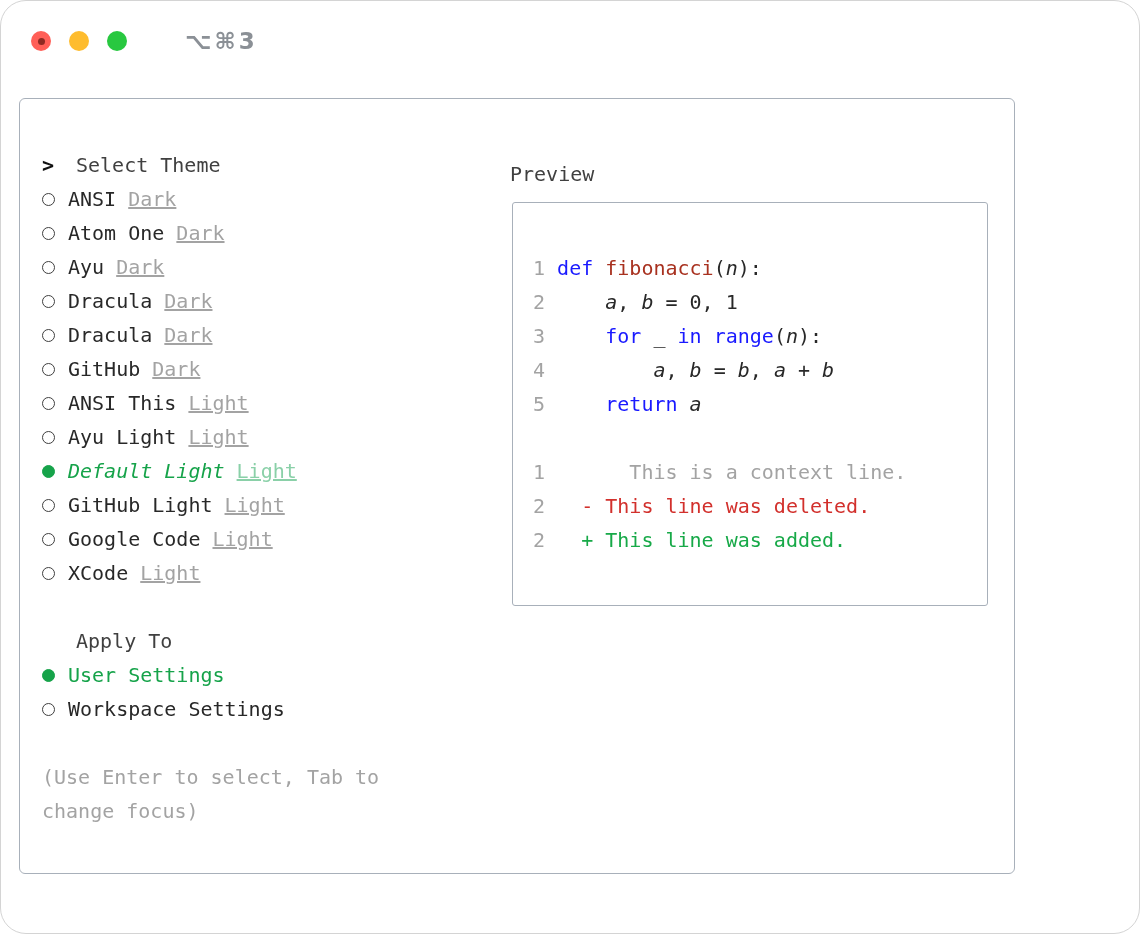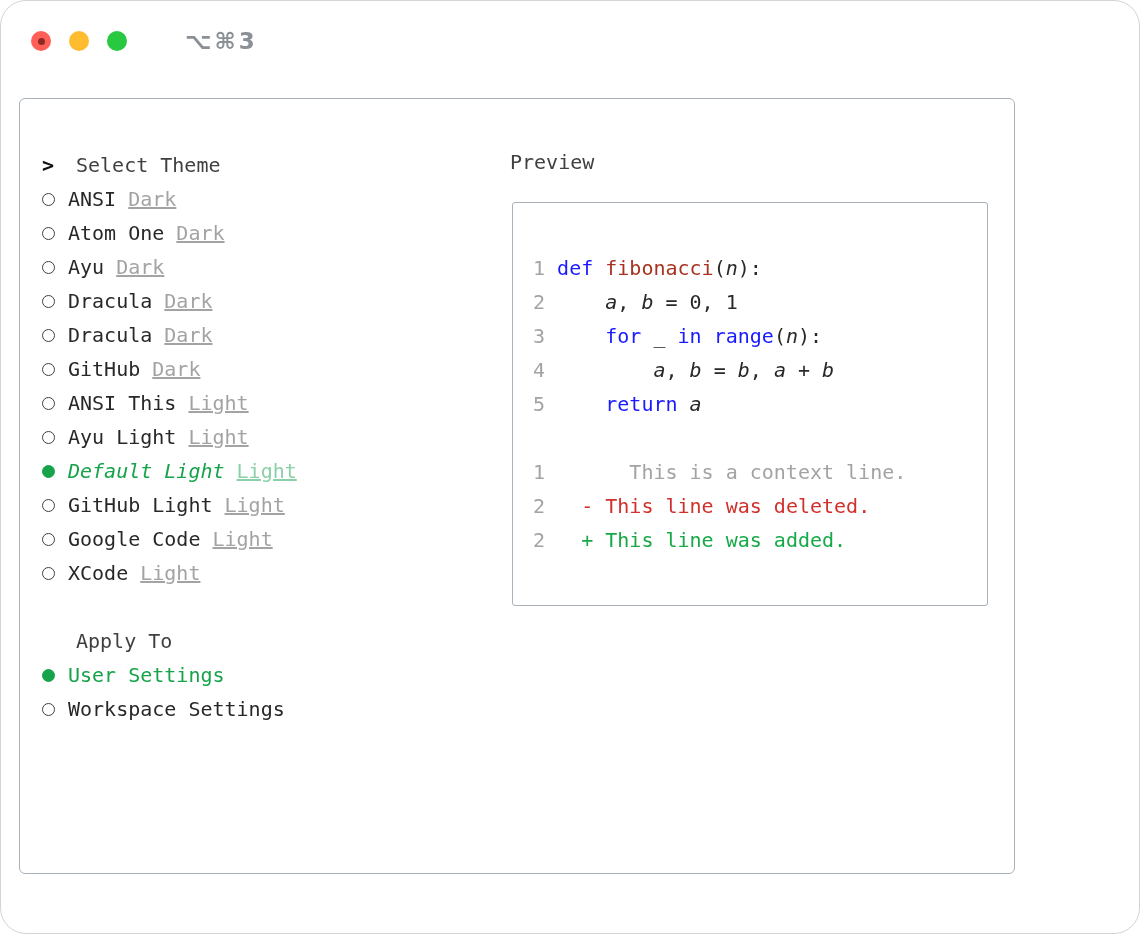--- a/index.html
+++ b/index.html
@@ -44,21 +44,21 @@
   .header{font-weight:normal;color:#404040;margin-left:8px;}
   .prefix{font-weight:bold;color:#111111;width:26px;flex:0 0 26px;}
   .t-name{color:var(--text,#282828);}
   .t-variant{margin-left:1ch;color:var(--gray,#a3a3a3);text-decoration:underline;}
   .item-row.selected .t-name{color:var(--green,#16a34a);font-style:italic;}
   .item-row.selected .t-variant{color:var(--light_green,#8ad0a8);}
   .apply-label{color:var(--text,#282828);}
   .apply-row.selected .apply-label{color:var(--green,#16a34a);}
   .hint{width:400px;color:var(--gray,#a3a3a3);line-height:34px;font-size:20px;}
   
-  .preview-title{position:absolute;left:482px;top:46px;height:34px;line-height:34px;font-size:20px;}
+  .preview-title{position:absolute;left:482px;top:58px;height:34px;line-height:34px;font-size:20px;}
   .preview-box{
     position:absolute;left:492px;top:103px;width:476px;height:404px;
     box-sizing:border-box;
     border:1.5px solid var(--panel_border,#a8b0ba);
     border-radius:3px;
     overflow:hidden;
   }
   .code-area{padding:48px 0 0 20px;}
   .code-line{white-space:pre;height:34px;line-height:34px;font-size:20px;}
   .c-num{color:var(--gray,#a3a3a3);}
@@ -114,20 +114,21 @@
         <span class="header">Apply To</span>
       </div>
 
       <div id="apply-items">
           <div class="row apply-row selected"><span class="marker"><span class="dot filled"></span></span><span class="apply-label">User Settings</span></div>
           <div class="row apply-row"><span class="marker"><span class="dot"></span></span><span class="apply-label">Workspace Settings</span></div>
         </div>
 
       <div class="spacer"></div>
 
+      <div class="hint">(Use Enter to select, Tab to change focus)</div>
     </div>
 
     <div class="preview-title header">Preview</div>
 
     <div class="preview-box">
       <div class="code-area" id="preview-lines">
           <div class="code-line"><span class="c-num">1 </span><span class="c-kw">def</span><span class="c-pl"> </span><span class="c-fn">fibonacci</span><span class="c-pl">(</span><span class="c-var">n</span><span class="c-pl">):</span></div>
           <div class="code-line"><span class="c-num">2 </span><span class="c-pl">    </span><span class="c-var">a</span><span class="c-pl">, </span><span class="c-var">b</span><span class="c-pl"> = 0, 1</span></div>
           <div class="code-line"><span class="c-num">3 </span><span class="c-pl">    </span><span class="c-kw">for</span><span class="c-pl"> _ </span><span class="c-kw">in</span><span class="c-pl"> </span><span class="c-kw">range</span><span class="c-pl">(</span><span class="c-var">n</span><span class="c-pl">):</span></div>
           <div class="code-line"><span class="c-num">4 </span><span class="c-pl">        </span><span class="c-var">a</span><span class="c-pl">, </span><span class="c-var">b</span><span class="c-pl"> = </span><span class="c-var">b</span><span class="c-pl">, </span><span class="c-var">a</span><span class="c-pl"> + </span><span class="c-var">b</span></div>

